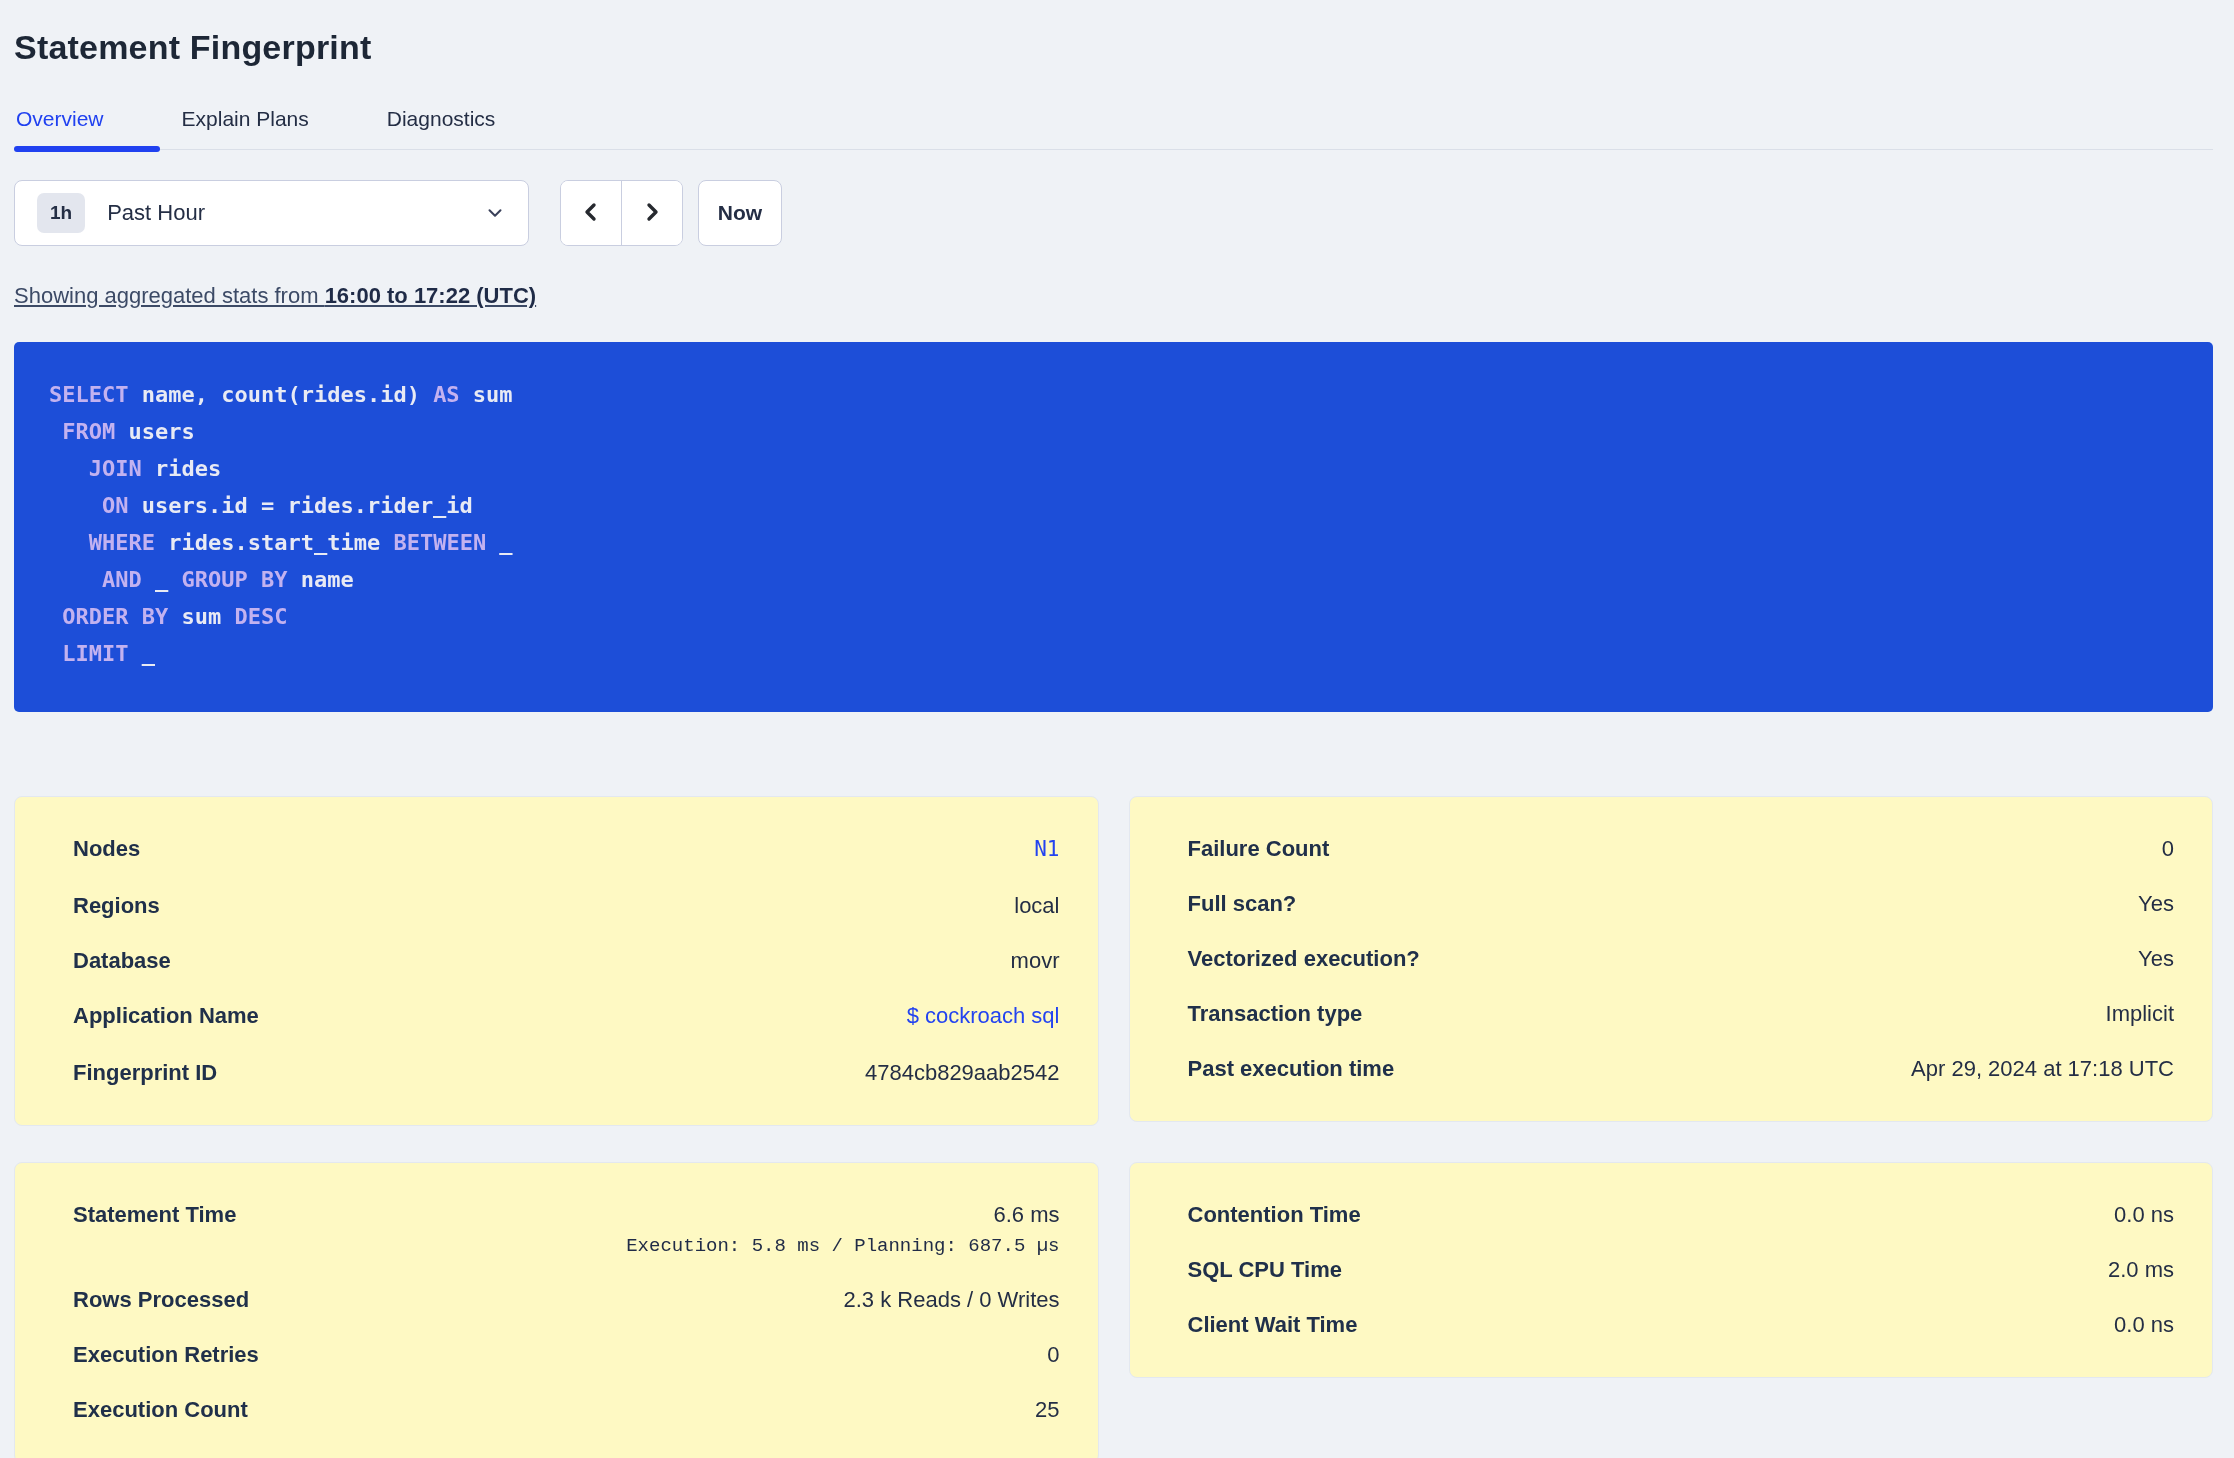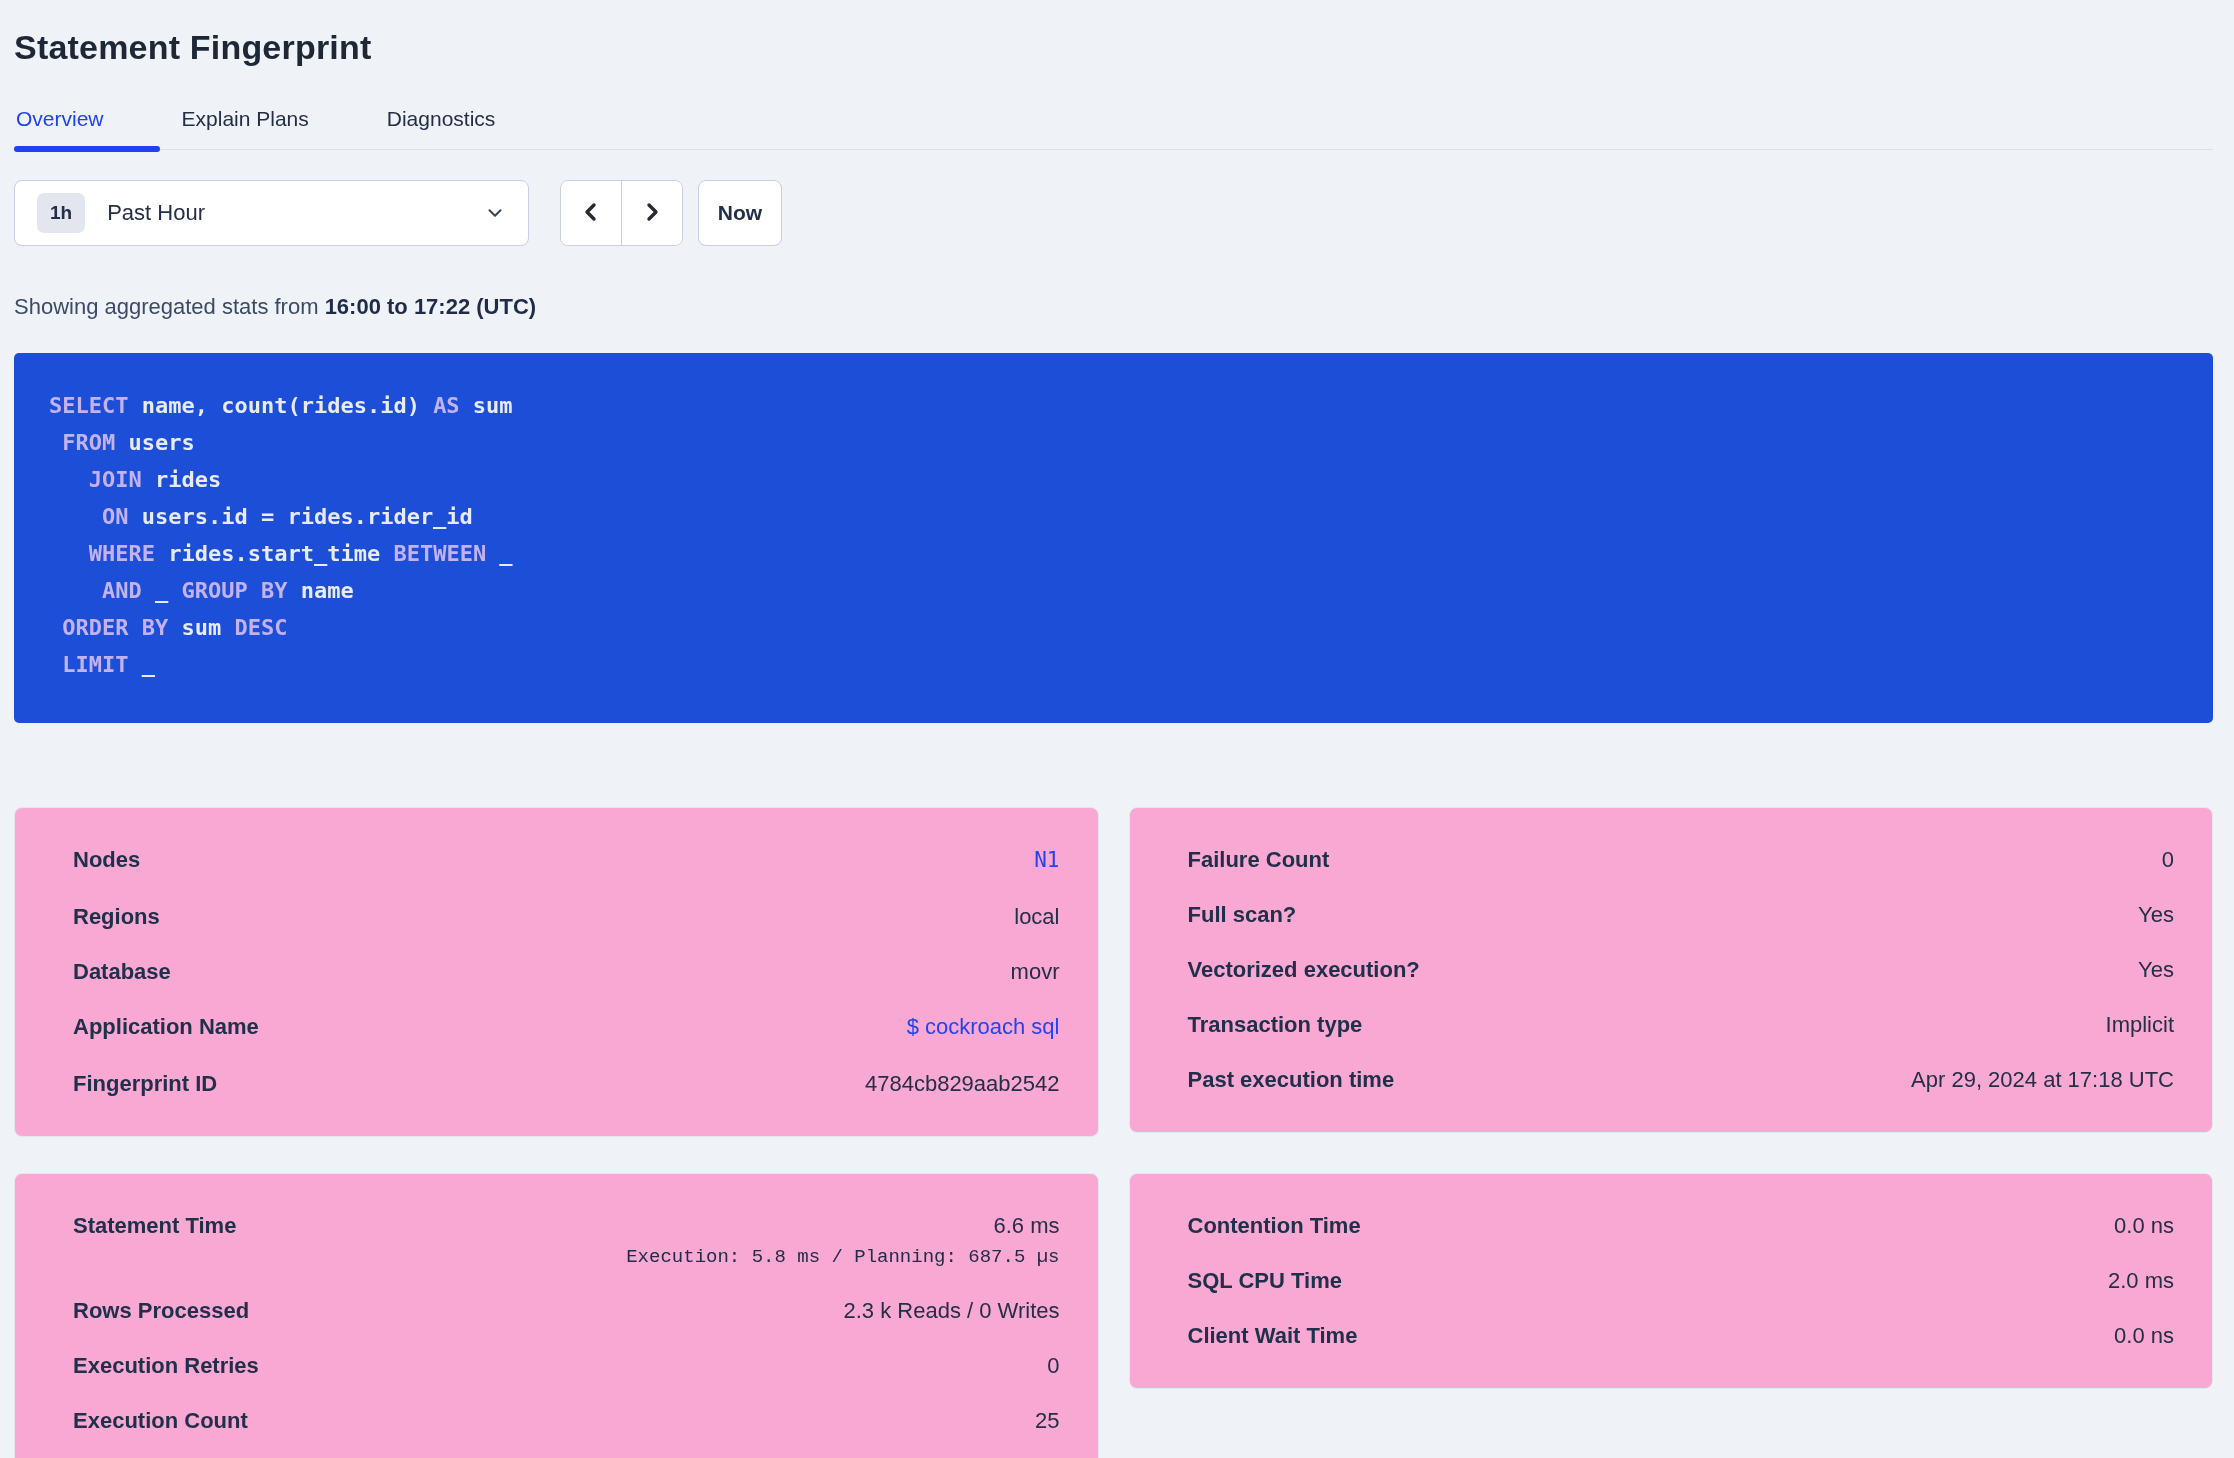--- a/index.html
+++ b/index.html
@@ -98,21 +98,21 @@
     border: 1px solid #c9cee0;
     border-radius: 8px;
     font-family: "Liberation Sans", sans-serif;
     font-size: 21px;
     font-weight: 700;
     color: #242e45;
     cursor: pointer;
   }
 
   
-  .caption { margin-top: 48px; font-size: 22px; color: #3c4a66; }
+  .caption { margin-top: 37px; font-size: 22px; color: #3c4a66; text-decoration: underline; }
   .caption strong { color: #1f2b47; font-weight: 700; }
 
   
   .sql-box {
     margin-top: 33px;
     background: #1d4ed8;
     border-radius: 5px;
     padding: 34px 30px 40px 35px;
     font-family: "DejaVu Sans Mono", monospace;
     font-size: 22px;
@@ -126,21 +126,21 @@
   
   .cards-grid {
     margin-top: 84px;
     display: grid;
     grid-template-columns: 1fr 1fr;
     column-gap: 30px;
     row-gap: 36px;
     align-items: start;
   }
   .card {
-    background: #f9a8d4;
+    background: #fef9c3;
     border: 1px solid #e3e8f0;
     border-radius: 8px;
     padding: 24px 38px 25px 58px;
   }
   .card-row {
     display: flex;
     justify-content: space-between;
     align-items: baseline;
     padding: 14px 0;
     line-height: 27px;

